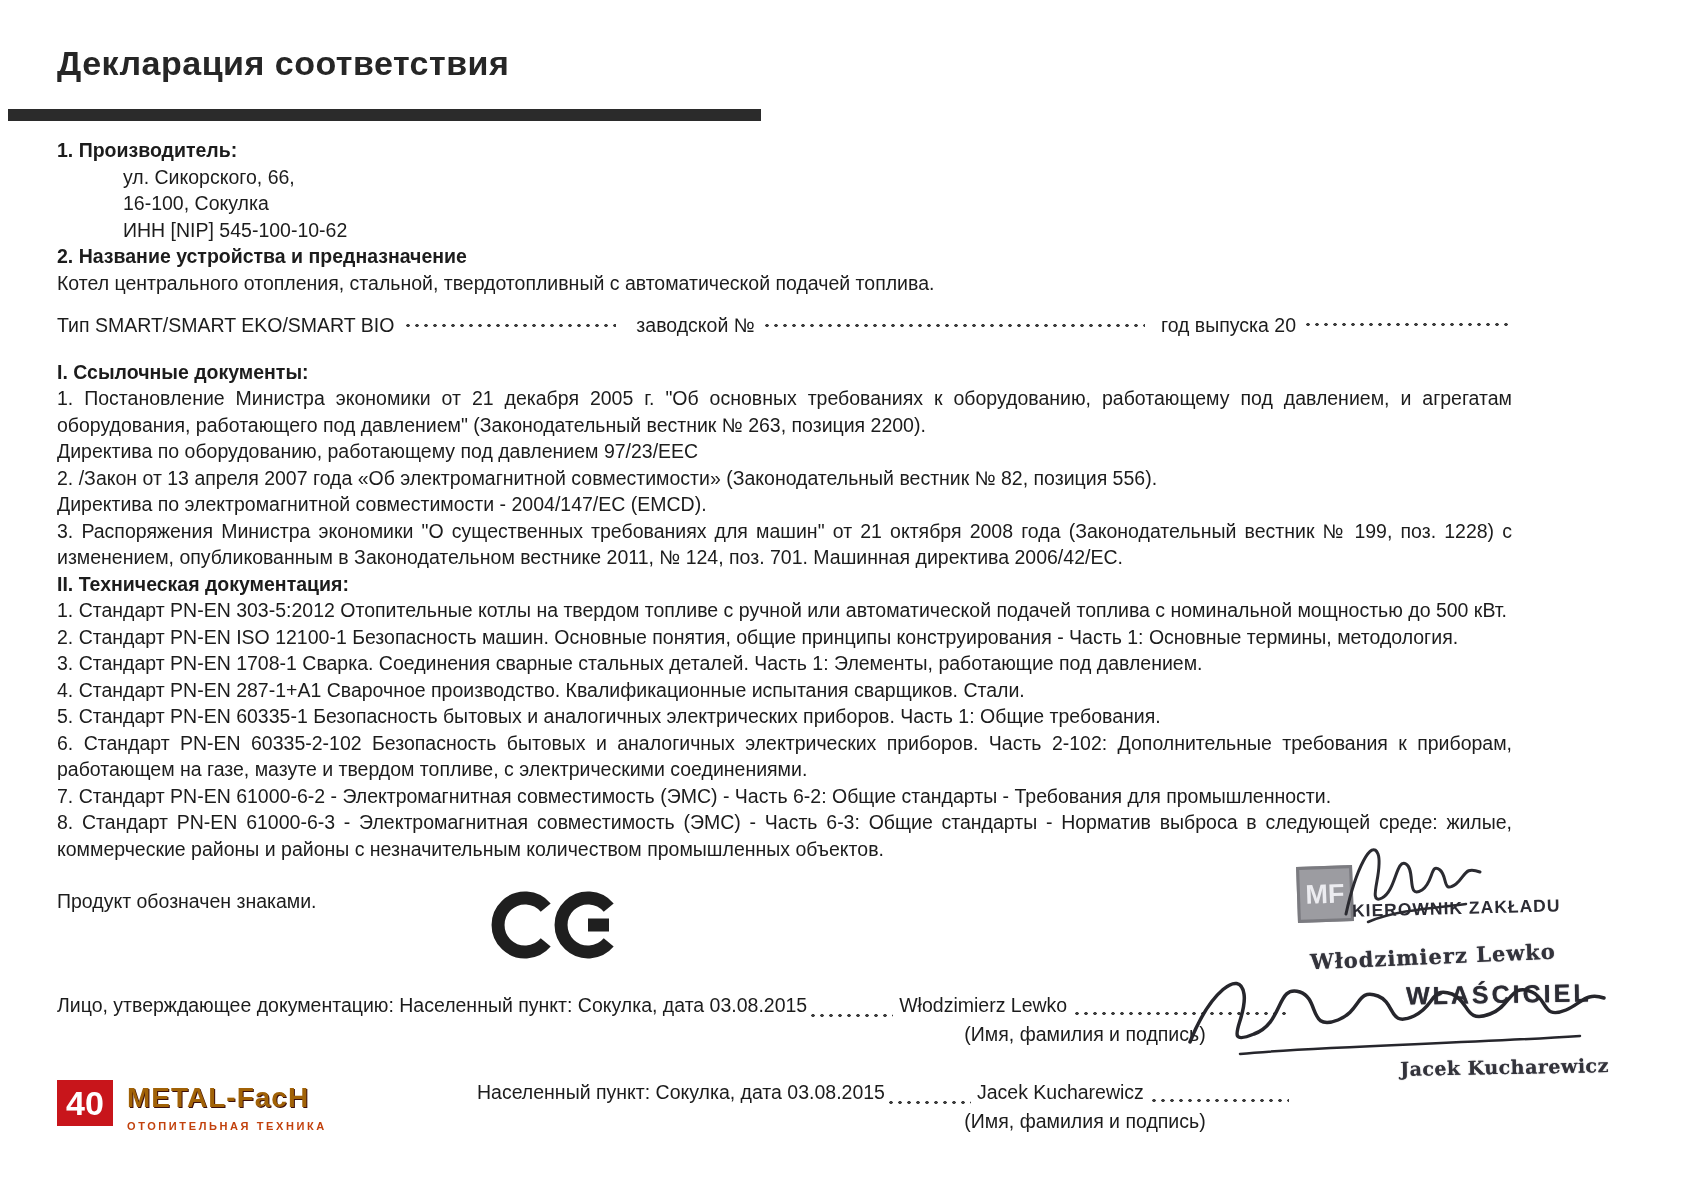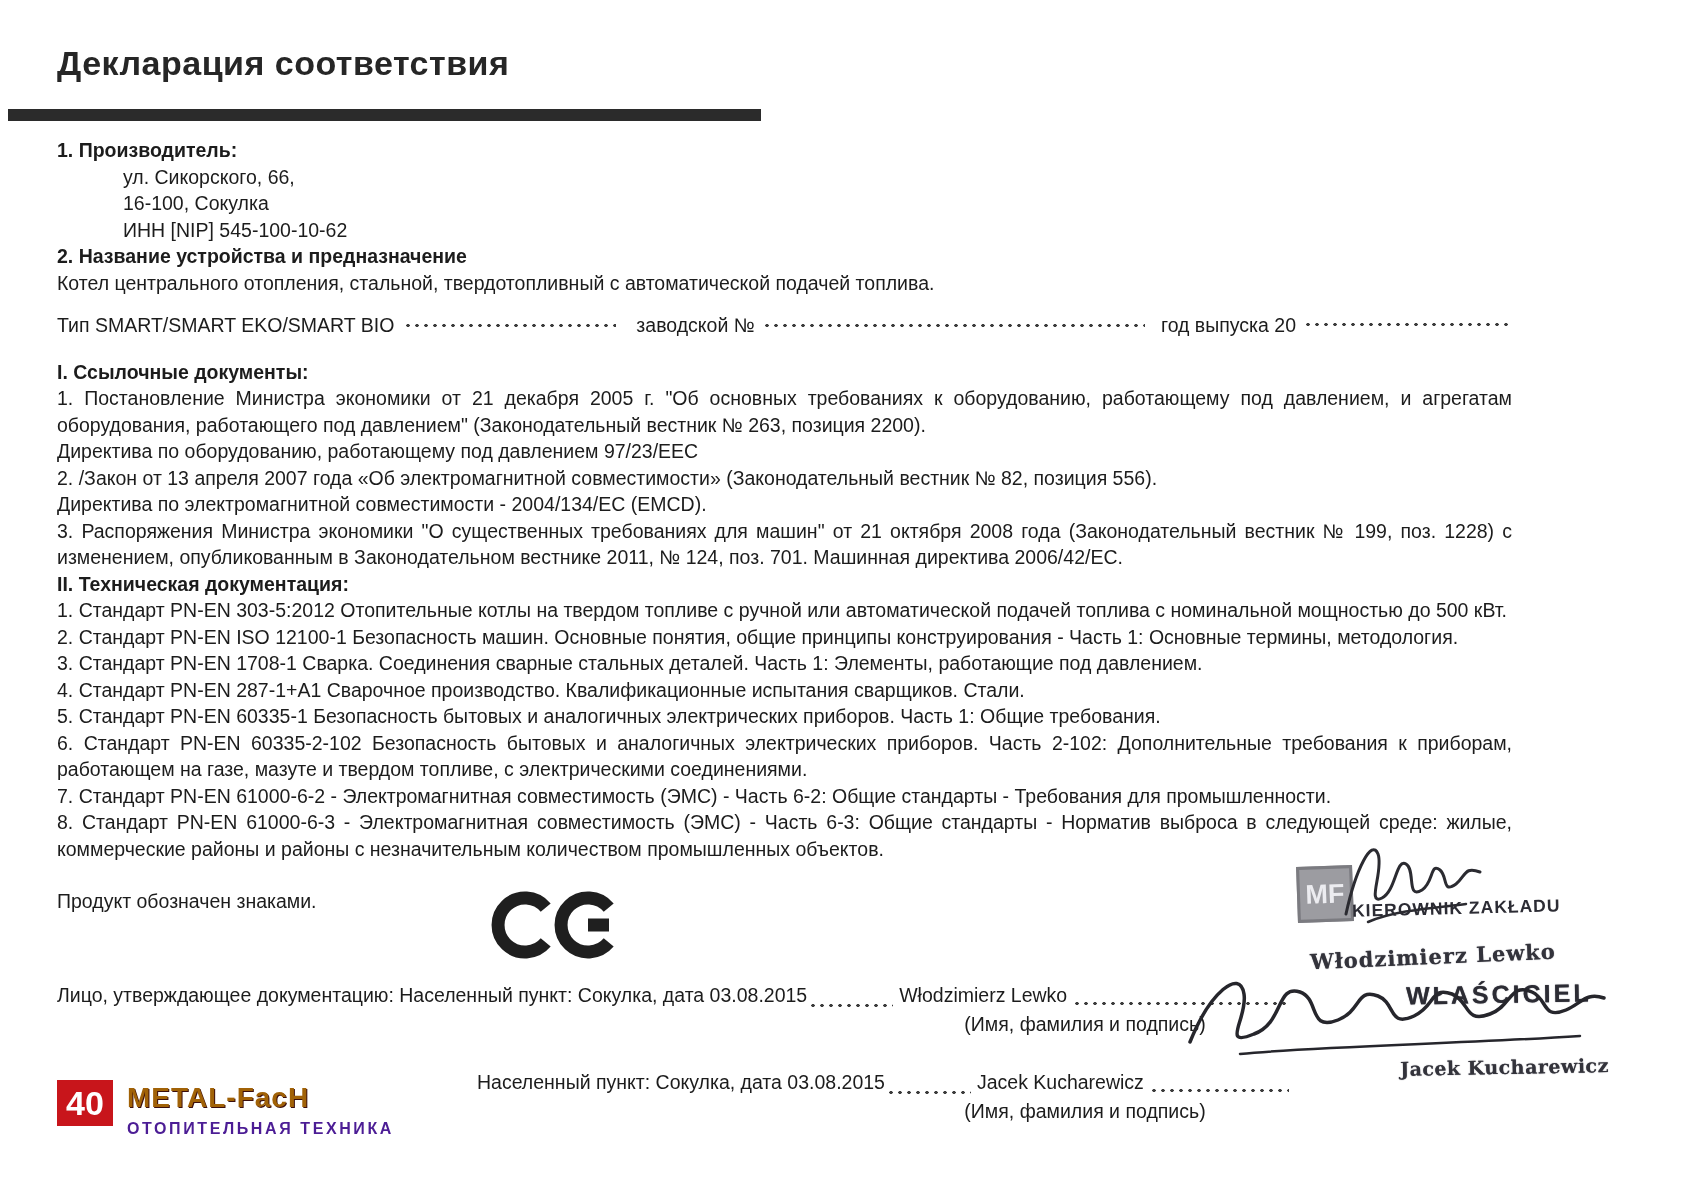--- a/index.html
+++ b/index.html
@@ -45,21 +45,21 @@
   
   .ce-row { display:flex; margin:26px 0 4px 0; height:82px; }
   .ce-svg { margin-left:172px; }
 
   
   .sig-line { display:flex; align-items:flex-end; width:1232px; }
   .sig-line .pre { white-space:nowrap; }
   .sig-name { white-space:nowrap; padding:0 4px; }
   .sd1 { width:84px; margin:0 2px; }
   .sd2 { flex:1; margin-left:2px; }
-  .sig-row1 { margin-top:12px;justify-content:flex-end; }
+  .sig-row1 { margin-top:22px;justify-content:flex-end; }
   .sig-row2 { margin-top:32px; margin-left:420px; width:812px; }
   .sig-caption { margin-left:888px; width:280px; text-align:center; margin-top:2px; }
   .sig-caption.c2 { margin-left:888px; }
 
   
   .stamp { position:absolute; font-weight:bold; color:#34343c; }
   .stamp-mf {
     left:1297px; top:866px; width:56px; height:56px;
     background:#97979c; border:3px solid #74747a;
     color:#ececf0; font-size:27px; font-weight:bold;
@@ -98,22 +98,22 @@
     font-size:34px; font-weight:bold;
     display:flex; align-items:center; justify-content:center;
   }
   .brand-col { margin-left:14px; }
   .brand {
     color:#a16207; font-weight:bold; font-size:28px; line-height:36px;
     letter-spacing:1px;
     text-shadow:1px 1px 0 #3a0d0d;
   }
   .tagline {
-    margin-top:4px; font-size:16px; font-weight:bold;
-    letter-spacing:2.6px; color:#4c1d95;
+    margin-top:4px; font-size:11px; font-weight:bold;
+    letter-spacing:2.6px; color:#c2410c;
   }
 </style>
 </head>
 <body>
 
 <div class="page">
 
   <h1 class="title">Декларация соответствия</h1>
   <div class="title-bar"></div>
 
@@ -135,21 +135,21 @@
       <span class="lbl">заводской №</span>
       <span class="dots d-serial"></span>
       <span class="lbl">год выпуска 20</span>
       <span class="dots d-year"></span>
     </div>
 
     <p class="b">I. Ссылочные документы:</p>
     <p class="just">1. Постановление Министра экономики от 21 декабря 2005 г. "Об основных требованиях к оборудованию, работающему под давлением, и агрегатам оборудования, работающего под давлением" (Законодательный вестник № 263, позиция 2200).</p>
     <p class="just">Директива по оборудованию, работающему под давлением 97/23/EEC</p>
     <p class="just">2. /Закон от 13 апреля 2007 года «Об электромагнитной совместимости» (Законодательный вестник № 82, позиция 556).</p>
-    <p class="just">Директива по электромагнитной совместимости - 2004/134/EC (EMCD).</p>
+    <p class="just">Директива по электромагнитной совместимости - 2004/147/EC (EMCD).</p>
     <p class="just">3. Распоряжения Министра экономики "О существенных требованиях для машин" от 21 октября 2008 года (Законодательный вестник № 199, поз. 1228) с изменением, опубликованным в Законодательном вестнике 2011, № 124, поз. 701. Машинная директива 2006/42/EC.</p>
 
     <p class="b">II. Техническая документация:</p>
     <p class="just">1. Стандарт PN-EN 303-5:2012 Отопительные котлы на твердом топливе с ручной или автоматической подачей топлива с номинальной мощностью до 500 кВт.</p>
     <p class="just">2. Стандарт PN-EN ISO 12100-1 Безопасность машин. Основные понятия, общие принципы конструирования - Часть 1: Основные термины, методология.</p>
     <p class="just">3. Стандарт PN-EN 1708-1 Сварка. Соединения сварные стальных деталей. Часть 1: Элементы, работающие под давлением.</p>
     <p class="just">4. Стандарт PN-EN 287-1+A1 Сварочное производство. Квалификационные испытания сварщиков. Стали.</p>
     <p class="just">5. Стандарт PN-EN 60335-1 Безопасность бытовых и аналогичных электрических приборов. Часть 1: Общие требования.</p>
     <p class="just">6. Стандарт PN-EN 60335-2-102 Безопасность бытовых и аналогичных электрических приборов. Часть 2-102: Дополнительные требования к приборам, работающем на газе, мазуте и твердом топливе, с электрическими соединениями.</p>
     <p class="just">7. Стандарт PN-EN 61000-6-2 - Электромагнитная совместимость (ЭМС) - Часть 6-2: Общие стандарты - Требования для промышленности.</p>

